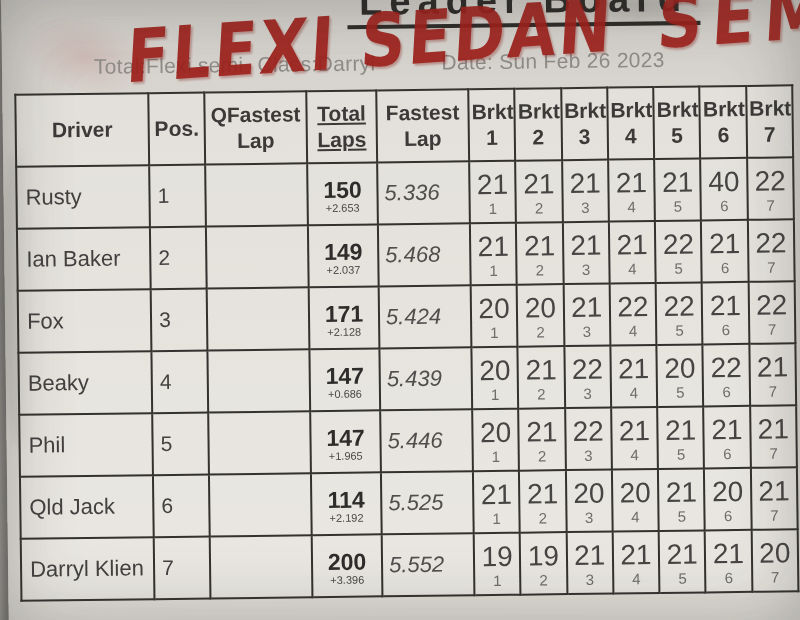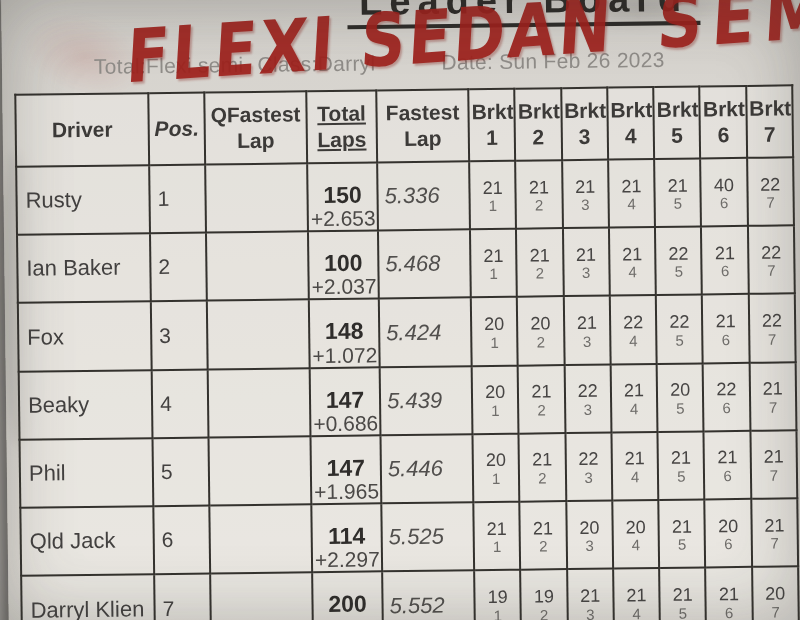--- a/index.html
+++ b/index.html
@@ -26,33 +26,33 @@
   
   table{position:absolute;left:12px;top:95px;width:779px;border-collapse:collapse;
     table-layout:fixed;}
   th,td{border:2px solid #34322e;background:rgba(242,240,236,.42);
     color:#434140;vertical-align:middle;overflow:hidden;}
   thead tr{height:72px;}
   tbody tr{height:62px;}
   thead th{font-size:21px;font-weight:700;color:#3c3a38;line-height:1.22;
     text-align:center;padding:2px 2px;}
   thead th:nth-child(1){width:127px;}
-  thead th:nth-child(2){width:50px;font-style:italic;}
+  thead th:nth-child(2){width:50px;}
   thead th:nth-child(3){width:96px;}
   thead th:nth-child(4){width:64px;text-decoration:underline;}
   thead th:nth-child(5){width:86px;}
   .c-driver{font-size:22px;padding-left:8px;text-align:left;}
   .c-pos{font-size:21px;padding-left:7px;text-align:left;}
   .c-qfl{}
   .c-total{text-align:center;padding:0 2px;}
-  .tot-main{font-weight:700;font-size:23px;color:#2f2d2b;line-height:1.05;margin-top:19px;}
-  .tot-gap{font-size:21px;color:#4b4947;line-height:1.1;}
+  .tot-main{font-weight:700;font-size:23px;color:#2f2d2b;line-height:1.05;margin-top:4px;}
+  .tot-gap{font-size:11px;color:#4b4947;line-height:1.1;}
   .c-fl{font-size:22px;font-style:italic;color:#514f4d;padding-left:6px;text-align:left;}
   .c-brkt{text-align:center;padding:0;}
-  .bk-top{font-size:18px;color:#474544;line-height:1.15;margin-top:2px;}
+  .bk-top{font-size:28px;color:#474544;line-height:1.15;margin-top:2px;}
   .bk-sub{font-size:15px;color:#6f6d6a;line-height:1.1;}
   
   .handwriting{position:absolute;left:128px;top:16px;white-space:nowrap;z-index:5;
     font-family:"DejaVu Sans",sans-serif;font-weight:700;font-size:62px;
     color:var(--marker-red,#9e211c);letter-spacing:3px;
     transform:rotate(-3deg) skewX(-7deg) scaleY(1.18);transform-origin:left top;
     text-shadow:2px 2px 2px rgba(125,22,18,.35);opacity:.93;}
   .handwriting .hw2{margin-left:44px;letter-spacing:10px;}
   
   .smudge{position:absolute;pointer-events:none;filter:blur(3px);border-radius:50%;}
@@ -133,21 +133,21 @@
             <td class="c-brkt">
               <div class="bk-top">22</div>
               <div class="bk-sub">7</div>
             </td>
           </tr>
           <tr>
             <td class="c-driver">Ian Baker</td>
             <td class="c-pos">2</td>
             <td class="c-qfl"></td>
             <td class="c-total">
-              <div class="tot-main">100</div>
+              <div class="tot-main">149</div>
               <div class="tot-gap">+2.037</div>
             </td>
             <td class="c-fl">5.468</td>
             <td class="c-brkt">
               <div class="bk-top">21</div>
               <div class="bk-sub">1</div>
             </td>
             <td class="c-brkt">
               <div class="bk-top">21</div>
               <div class="bk-sub">2</div>
@@ -171,22 +171,22 @@
             <td class="c-brkt">
               <div class="bk-top">22</div>
               <div class="bk-sub">7</div>
             </td>
           </tr>
           <tr>
             <td class="c-driver">Fox</td>
             <td class="c-pos">3</td>
             <td class="c-qfl"></td>
             <td class="c-total">
-              <div class="tot-main">148</div>
-              <div class="tot-gap">+1.072</div>
+              <div class="tot-main">171</div>
+              <div class="tot-gap">+2.128</div>
             </td>
             <td class="c-fl">5.424</td>
             <td class="c-brkt">
               <div class="bk-top">20</div>
               <div class="bk-sub">1</div>
             </td>
             <td class="c-brkt">
               <div class="bk-top">20</div>
               <div class="bk-sub">2</div>
             </td>
@@ -286,21 +286,21 @@
               <div class="bk-top">21</div>
               <div class="bk-sub">7</div>
             </td>
           </tr>
           <tr>
             <td class="c-driver">Qld Jack</td>
             <td class="c-pos">6</td>
             <td class="c-qfl"></td>
             <td class="c-total">
               <div class="tot-main">114</div>
-              <div class="tot-gap">+2.297</div>
+              <div class="tot-gap">+2.192</div>
             </td>
             <td class="c-fl">5.525</td>
             <td class="c-brkt">
               <div class="bk-top">21</div>
               <div class="bk-sub">1</div>
             </td>
             <td class="c-brkt">
               <div class="bk-top">21</div>
               <div class="bk-sub">2</div>
             </td>

